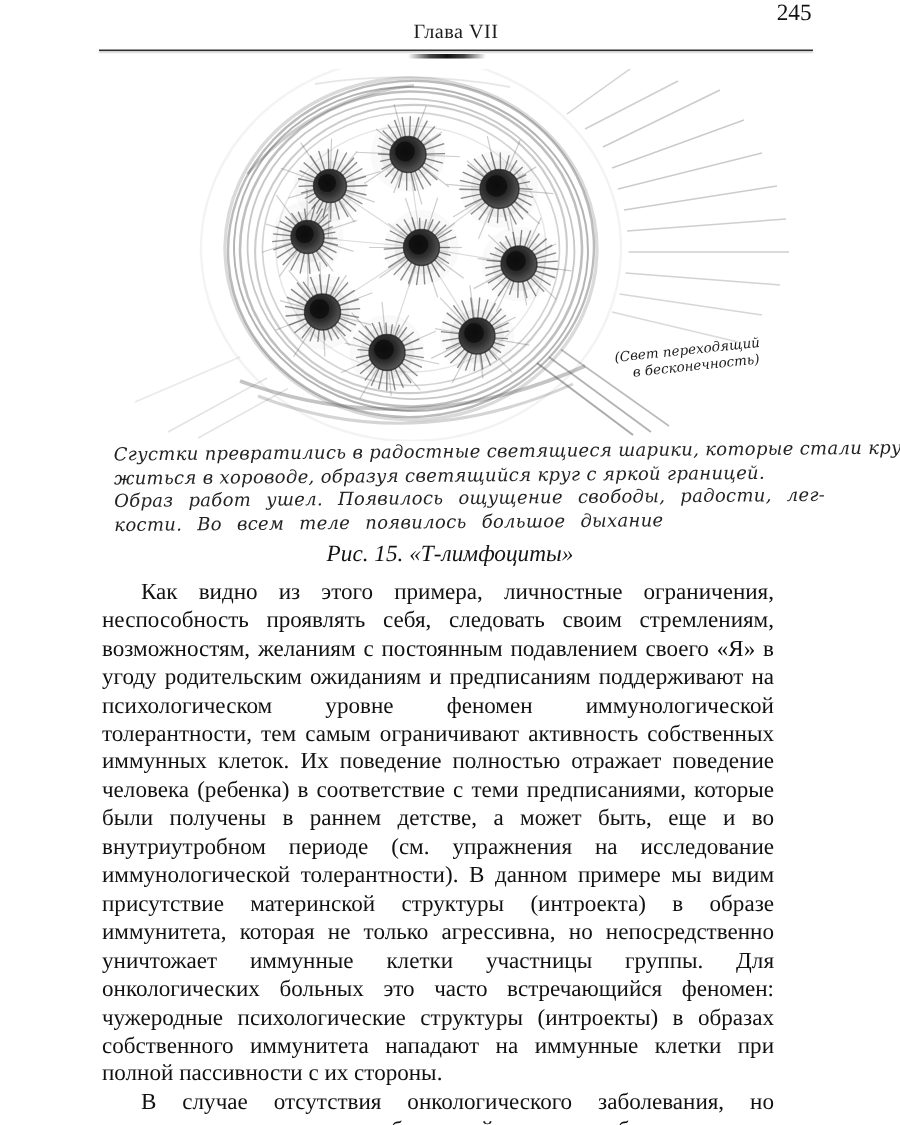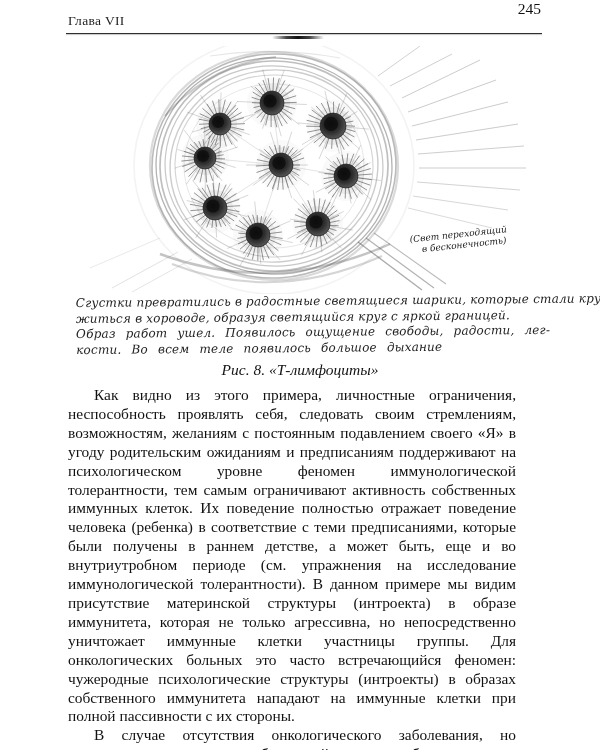--- a/index.html
+++ b/index.html
@@ -1,21 +1,21 @@
 <!DOCTYPE html>
 <html><head>
 <meta charset="utf-8">
 <style>
   html,body{margin:0;padding:0;background:#e8e8e8;}
   .page{
     position:relative;width:600px;height:750px;margin:0 auto;background:#ffffff;
     font-family:"Liberation Serif",serif;color:#1a1a1a;overflow:hidden;
   }
   .running-head{
-    position:absolute;top:13px;left:68px;right:60px;text-align:left;
+    position:absolute;top:13px;left:68px;right:60px;text-align:center;
     font-size:13.5px;letter-spacing:.3px;color:#1e1e1e;
   }
   .page-number{
     position:absolute;top:0;right:59px;font-size:15.5px;color:#111;
   }
   .head-rule{
     position:absolute;top:33px;left:66px;right:58px;height:1px;background:#2f2f2f;
     box-shadow:0 1px 1px rgba(0,0,0,.25);
   }
   .head-rule-ornament{
@@ -503,20 +503,20 @@
     </div>
   </div>
 
   <div class="handwriting">
     <div>Сгустки превратились в радостные светящиеся шарики, которые стали кру-</div>
     <div>житься в хороводе, образуя светящийся круг с яркой границей.</div>
     <div>Образ работ ушел. Появилось ощущение свободы, радости, лег-</div>
     <div>кости. Во всем теле появилось большое дыхание</div>
   </div>
 
-  <div class="figure-caption">Рис. 8. «Т-лимфоциты»</div>
+  <div class="figure-caption">Рис. 15. «Т-лимфоциты»</div>
 
   <div class="body-text">
     <p>Как видно из этого примера, личностные ограничения, неспособность проявлять себя, следовать своим стремлениям, возможностям, желаниям с постоянным подавлением своего «Я» в угоду родительским ожиданиям и предписаниям поддерживают на психологическом уровне феномен иммунологической толерантности, тем самым ограничивают активность собственных иммунных клеток. Их поведение полностью отражает поведение человека (ребенка) в соответствие с теми предписаниями, которые были получены в раннем детстве, а может быть, еще и во внутриутробном периоде (см. упражнения на исследование иммунологической толерантности). В данном примере мы видим присутствие материнской структуры (интроекта) в образе иммунитета, которая не только агрессивна, но непосредственно уничтожает иммунные клетки участницы группы. Для онкологических больных это часто встречающийся феномен: чужеродные психологические структуры (интроекты) в образах собственного иммунитета нападают на иммунные клетки при полной пассивности с их стороны.</p>
     <p>В случае отсутствия онкологического заболевания, но присутствия хронических заболеваний, таких как бронхит, астма, артриты и прочие,</p>
   </div>
 
 </div>
 
 </body></html>

